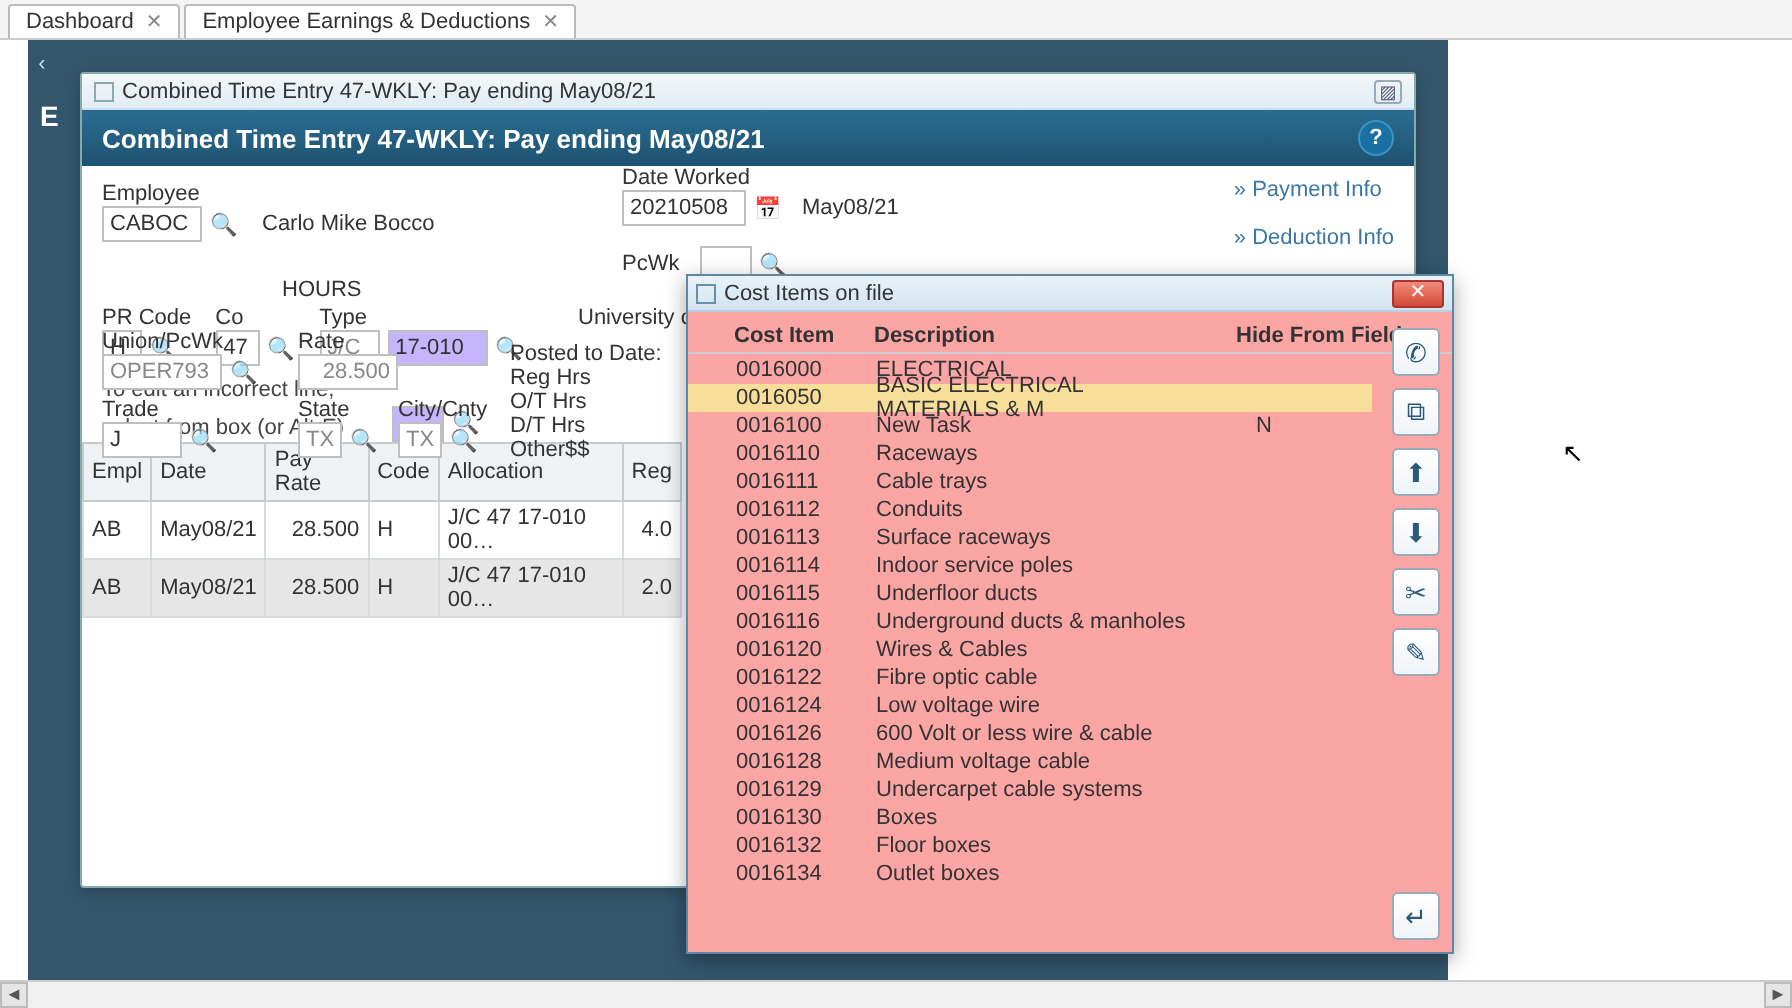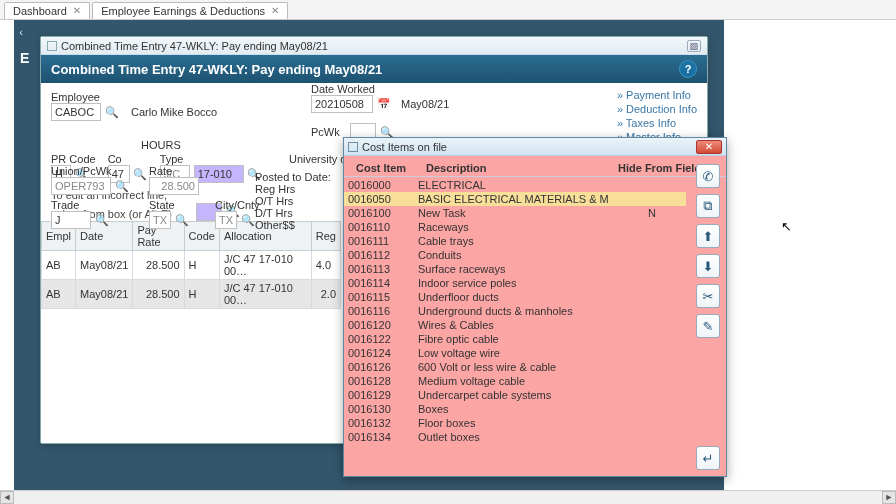--- a/index.html
+++ b/index.html
@@ -20,46 +20,46 @@
   .titlebar .wclose{width:14px;height:12px;border:1px solid #9ab;border-radius:2px;font-size:9px;text-align:center;color:#557}
   .win .header{height:28px;background:linear-gradient(#2a6d92,#1e5271);color:#fff;display:flex;align-items:center;justify-content:space-between;padding:0 10px}
   .header span{color:#fff;font-size:13px;font-weight:600}
   .help{width:18px;height:18px;border-radius:50%;background:#1a6fa3;color:#fff;display:flex;align-items:center;justify-content:center;font-weight:bold;border:1px solid #3b94c4}
   .body{position:relative;padding:8px 10px}
   .lbl{color:#333;font-size:11px;margin-bottom:0}
   .row{display:flex;align-items:center;gap:4px}
   input.txt, .txt{border:1px solid #bfbfbf;background:#fff;height:18px;padding:0 3px;font-size:11px}
   .txt.yellow{background:#c4b5fd}
   .mag{width:14px;height:14px;display:inline-flex;align-items:center;justify-content:center;color:#2a6d92;font-size:11px}
-  .side-links{position:absolute;right:10px;top:6px;display:flex;flex-direction:column;gap:2px}
+  .side-links{position:absolute;right:10px;top:6px;display:flex;flex-direction:column;gap:12px}
   .side-links a{color:#3a77a6;font-size:11px}
   .side-links a::before{content:"» ";color:#3a77a6}
   .hint{color:#444;line-height:13px;margin-top:6px}
   
   table.grid{border-collapse:collapse;width:300px;margin-top:8px}
   table.grid th{background:#eef2f4;border:1px solid #c6cdd1;padding:2px 4px;text-align:left;font-weight:normal;color:#333}
   table.grid td{border:1px solid #d6dbde;padding:2px 4px;background:#fff}
   table.grid tr.sel td{background:#e6e6e6}
   
   .bottom{position:absolute;left:10px;bottom:20px;display:flex;gap:20px}
   .posted{position:absolute;left:214px;bottom:18px}
   .posted .pl{display:flex;justify-content:space-between;width:118px}
   .posted .pl .v{font-weight:bold;text-align:right;width:50px}
   
   .dlg{position:absolute;left:343px;top:137px;width:384px;height:340px;background:#fca5a5;border:1px solid #5e88a3;box-shadow:0 3px 10px rgba(0,0,0,.35)}
   .dlg .dtitle{height:18px;background:linear-gradient(#eaf3f9,#d1e3ef);display:flex;align-items:center;justify-content:space-between;padding:0 4px;border-bottom:1px solid #b7cfde}
   .dlg .dtitle .l{display:flex;align-items:center;gap:4px;color:#2a5a78;font-size:11px}
   .dlg .dtitle .dicon{width:10px;height:10px;border:1px solid #6a8fa6}
   .dlg .dclose{width:26px;height:14px;background:linear-gradient(#f08a7a,#d24a36);border:1px solid #a33;border-radius:2px;color:#fff;text-align:center;font-size:10px;line-height:12px}
-  .dlg .dhdr{display:flex;padding:6px 8px 2px 12px;color:#1f5f8b;font-weight:bold;font-size:11px;border-bottom:1px solid #ccd}
+  .dlg .dhdr{display:flex;padding:6px 8px 2px 23px;color:#1f5f8b;font-weight:bold;font-size:11px;border-bottom:1px solid #ccd}
   .dlg .dhdr .c1{width:70px}
   .dlg .dhdr .c2{flex:1}
   .dlg .dhdr .c3{width:100px;text-align:left}
   .dlg .list{position:absolute;top:40px;left:0;right:40px;bottom:30px;overflow:hidden}
-  .dlg .row2{display:flex;padding:0 4px;height:14px;align-items:center}
+  .dlg .row2{display:flex;padding:0 24px;height:14px;align-items:center}
   .dlg .row2 .c1{width:70px}
   .dlg .row2 .c2{flex:1}
   .dlg .row2 .c3{width:60px;text-align:center}
   .dlg .row2.hi{background:#f7df9a}
   .dlg .tools{position:absolute;right:6px;top:26px;display:flex;flex-direction:column;gap:6px}
   .tbtn{width:24px;height:24px;border:1px solid #9ab;border-radius:3px;background:linear-gradient(#fff,#eef4f8);display:flex;align-items:center;justify-content:center;color:#2a5a78;font-size:13px}
   .dlg .foot{position:absolute;right:6px;bottom:6px}
   
   .hscroll{position:absolute;left:0;right:0;bottom:0;height:14px;background:#f0f0f0;border-top:1px solid #ccc}
   .hscroll .lbtn,.hscroll .rbtn{position:absolute;top:0;width:14px;height:13px;background:#e5e5e5;border:1px solid #bbb;text-align:center;font-size:9px;line-height:11px;color:#555}
@@ -183,21 +183,21 @@
         <th>Code</th>
         <th>Allocation</th>
         <th>Reg</th>
       </tr>
       <tr>
         <td>AB</td>
         <td>May08/21</td>
         <td style="text-align:right">28.500</td>
         <td>H</td>
         <td>J/C 47 17-010 00…</td>
-        <td style="">4.0</td>
+        <td style="text-align:right">4.0</td>
       </tr>
       <tr class="sel">
         <td>AB</td>
         <td>May08/21</td>
         <td style="text-align:right">28.500</td>
         <td>H</td>
         <td>J/C 47 17-010 00…</td>
         <td style="text-align:right">2.0</td>
       </tr>
     </tbody>
@@ -212,21 +212,21 @@
         </div>
         <div class="lbl" style="margin-top:4px">Trade</div>
         <div class="row">
           <input class="txt" style="width: 40px;" value="J">
           <span class="mag">🔍</span>
         </div>
       </div>
       <div>
         <div class="lbl">Rate</div>
         <input class="txt" style="width: 50px; text-align: right; color: rgb(136, 136, 136);" value="28.500">
-        <div class="row" style="margin-top:4px;gap:26px">
+        <div class="row" style="margin-top:4px;gap:10px">
           <div>
             <div class="lbl">State</div>
             <div class="row">
                 <input class="txt" style="width: 22px; color: rgb(136, 136, 136);" value="TX">
                 <span class="mag">🔍</span>
               </div>
           </div>
           <div>
             <div class="lbl">City/Cnty</div>
             <div class="row">

